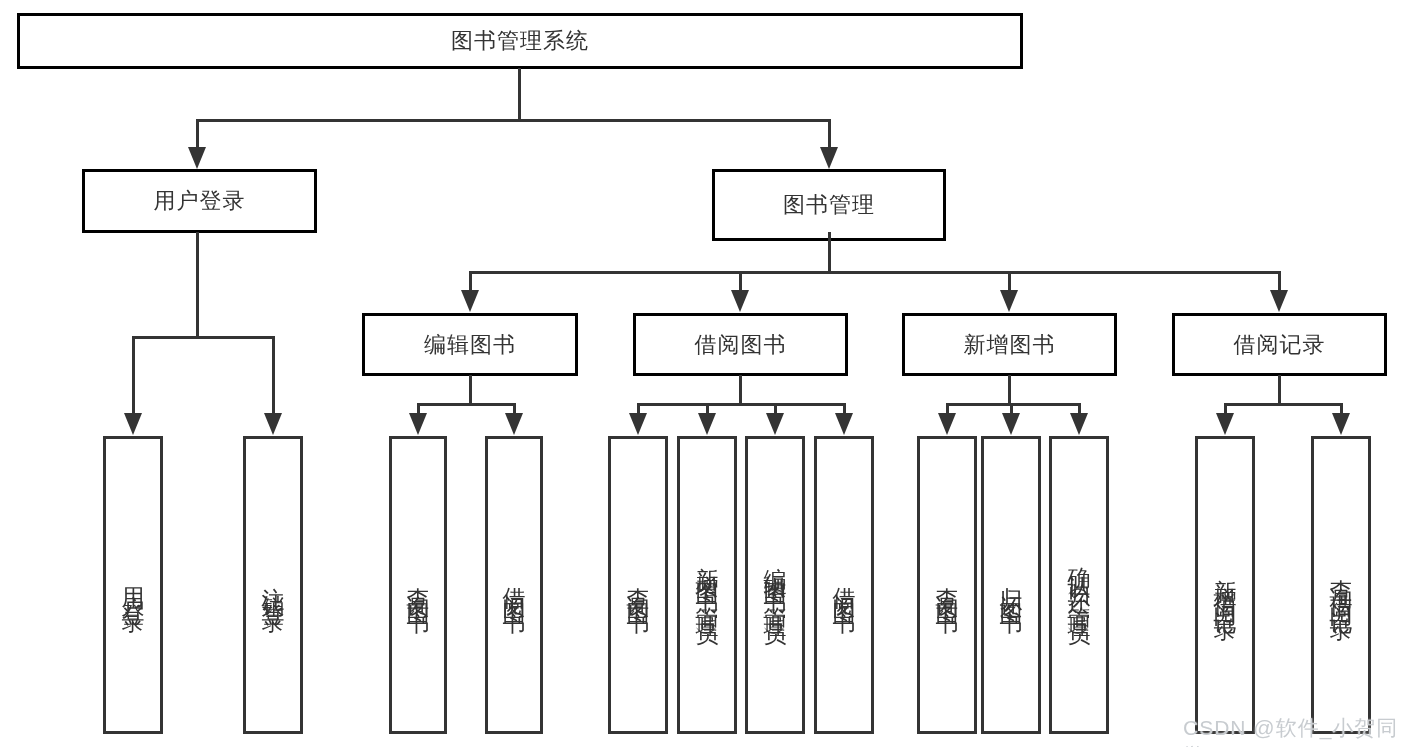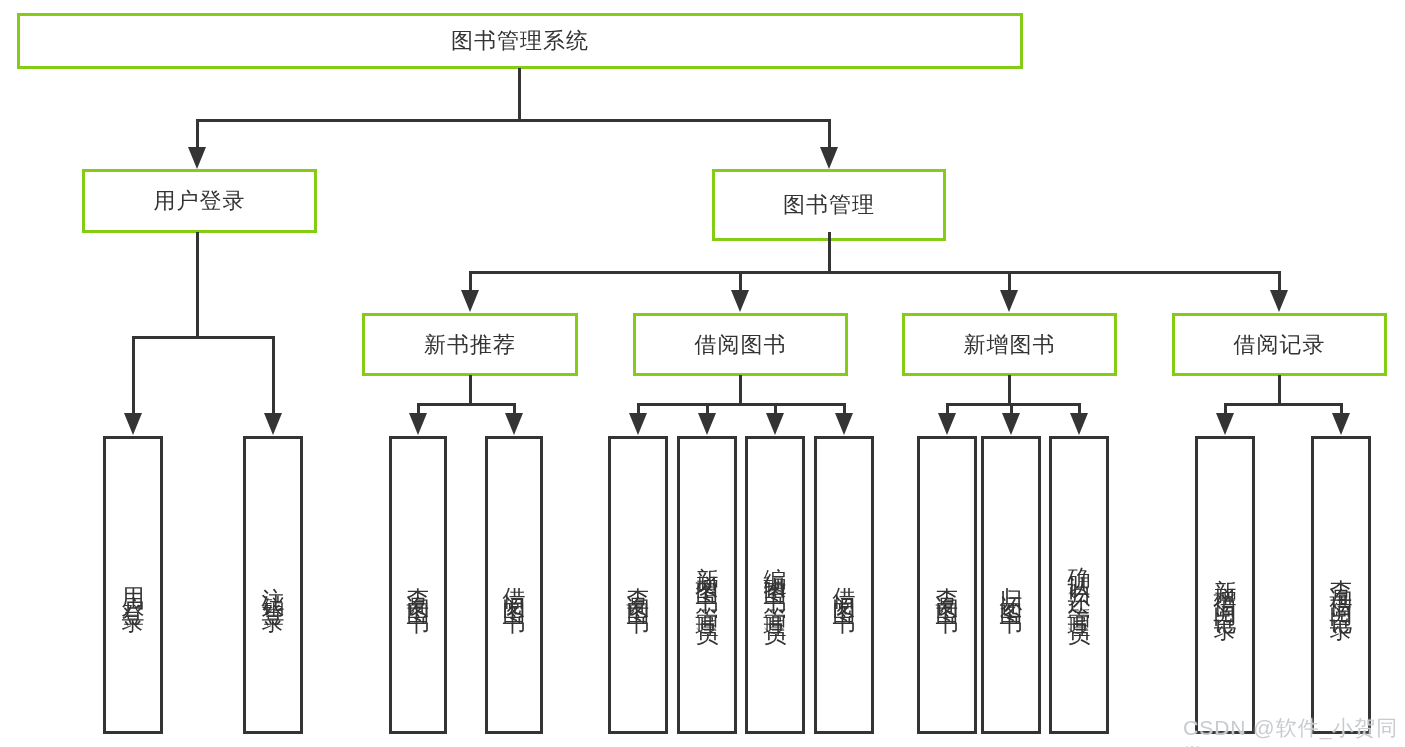--- a/index.html
+++ b/index.html
@@ -1,21 +1,21 @@
 <!DOCTYPE html>
 <html><head>
 <meta charset="utf-8">
 <style>
   html, body { margin:0; padding:0; background:#ffffff; }
   .canvas {
     position:relative; width:1405px; height:747px; background:#ffffff;
     overflow:hidden; font-family:"Liberation Sans", sans-serif;
   }
   .node {
-    position:absolute; border:3px solid #84cc16; background:#ffffff;
+    position:absolute; border:3px solid #000000; background:#ffffff;
     display:flex; align-items:center; justify-content:center;
     color:#333333; font-size:22px; box-sizing:border-box;
     letter-spacing:1px; white-space:nowrap;
   }
   .vnode {
     position:absolute; border:3px solid #343434; background:#ffffff;
     display:flex; align-items:center; justify-content:center;
     top:436px; height:298px; box-sizing:border-box;
   }
   .vtext {
@@ -70,21 +70,21 @@
   <div class="vline" style="left:469px; top:271px; height:22px;"></div>
   <div class="arrow-down" style="left:461px; top:290px;"></div>
   <div class="vline" style="left:739px; top:271px; height:22px;"></div>
   <div class="arrow-down" style="left:731px; top:290px;"></div>
   <div class="vline" style="left:1008px; top:271px; height:22px;"></div>
   <div class="arrow-down" style="left:1000px; top:290px;"></div>
   <div class="vline" style="left:1278px; top:271px; height:22px;"></div>
   <div class="arrow-down" style="left:1270px; top:290px;"></div>
 
   <div class="node" style="left:362px; top:313px; width:216px; height:63px;">
-    <span>新书推荐</span>
+    <span>编辑图书</span>
   </div>
   <div class="node" style="left:633px; top:313px; width:215px; height:63px;">
     <span>借阅图书</span>
   </div>
   <div class="node" style="left:902px; top:313px; width:215px; height:63px;">
     <span>新增图书</span>
   </div>
   <div class="node" style="left:1172px; top:313px; width:215px; height:63px;">
     <span>借阅记录</span>
   </div>

